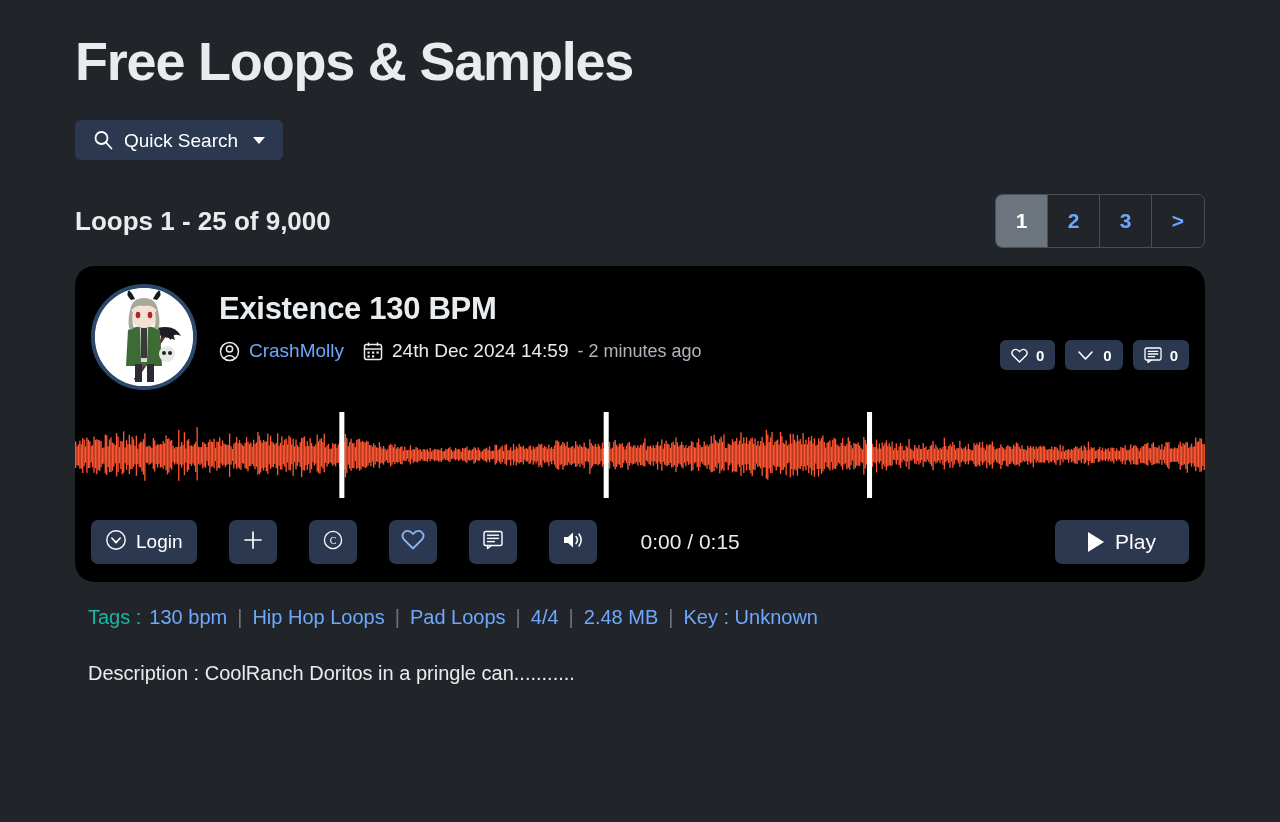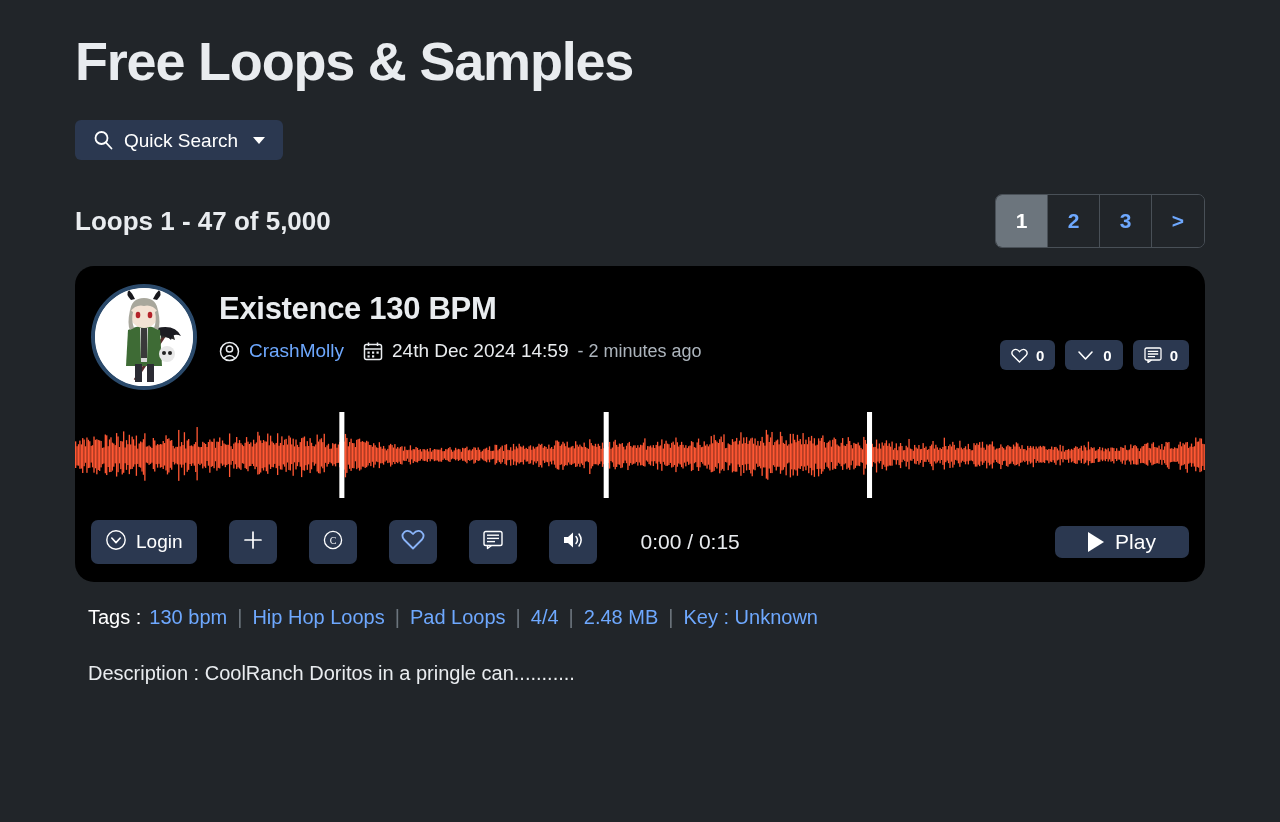--- a/index.html
+++ b/index.html
@@ -201,21 +201,21 @@
     color:#e9ecef;
     margin-left:12px;
     white-space:nowrap;
   }
   .spacer { flex:1 1 auto; }
   .play-btn {
     background:#2b3850;
     border:none;
     border-radius:7px;
     color:#fff;
-    height:32px;
+    height:44px;
     width:134px;
     display:flex;
     align-items:center;
     justify-content:center;
     gap:11px;
     font-size:21px;
     cursor:pointer;
     font-family:"Liberation Sans", sans-serif;
   }
   .play-tri {
@@ -228,21 +228,21 @@
   
   .tags {
     display:flex;
     align-items:center;
     margin-top:24px;
     padding-left:13px;
     font-size:20px;
     gap:0;
     flex-wrap:nowrap;
   }
-  .tags-label { color:#ffffff; font-weight:400; margin-right:8px; }
+  .tags-label { color:#14b8a6; font-weight:400; margin-right:8px; }
   .tag { color:#6ea8fe; text-decoration:none; cursor:pointer; white-space:nowrap; }
   .tag-sep { color:#6c757d; margin:0 10px; }
   .description {
     margin-top:33px;
     padding-left:13px;
     font-size:20px;
     color:#e9ecef;
   }
 </style>
 </head>
@@ -263,21 +263,21 @@
           </svg>
         </span>
         <span>Quick Search</span>
         <span class="caret"></span>
       </button>
 
     </div>
   </div>
 
   <div class="results-row">
-    <div class="results-count">Loops 1 - 47 of 5,000</div>
+    <div class="results-count">Loops 1 - 25 of 9,000</div>
     <div class="pagination">
       <div class="page-btn active">1</div>
       <div class="page-btn">2</div>
       <div class="page-btn">3</div>
       <div class="page-btn">&gt;</div>
     </div>
   </div>
 
   <div class="card">
 

